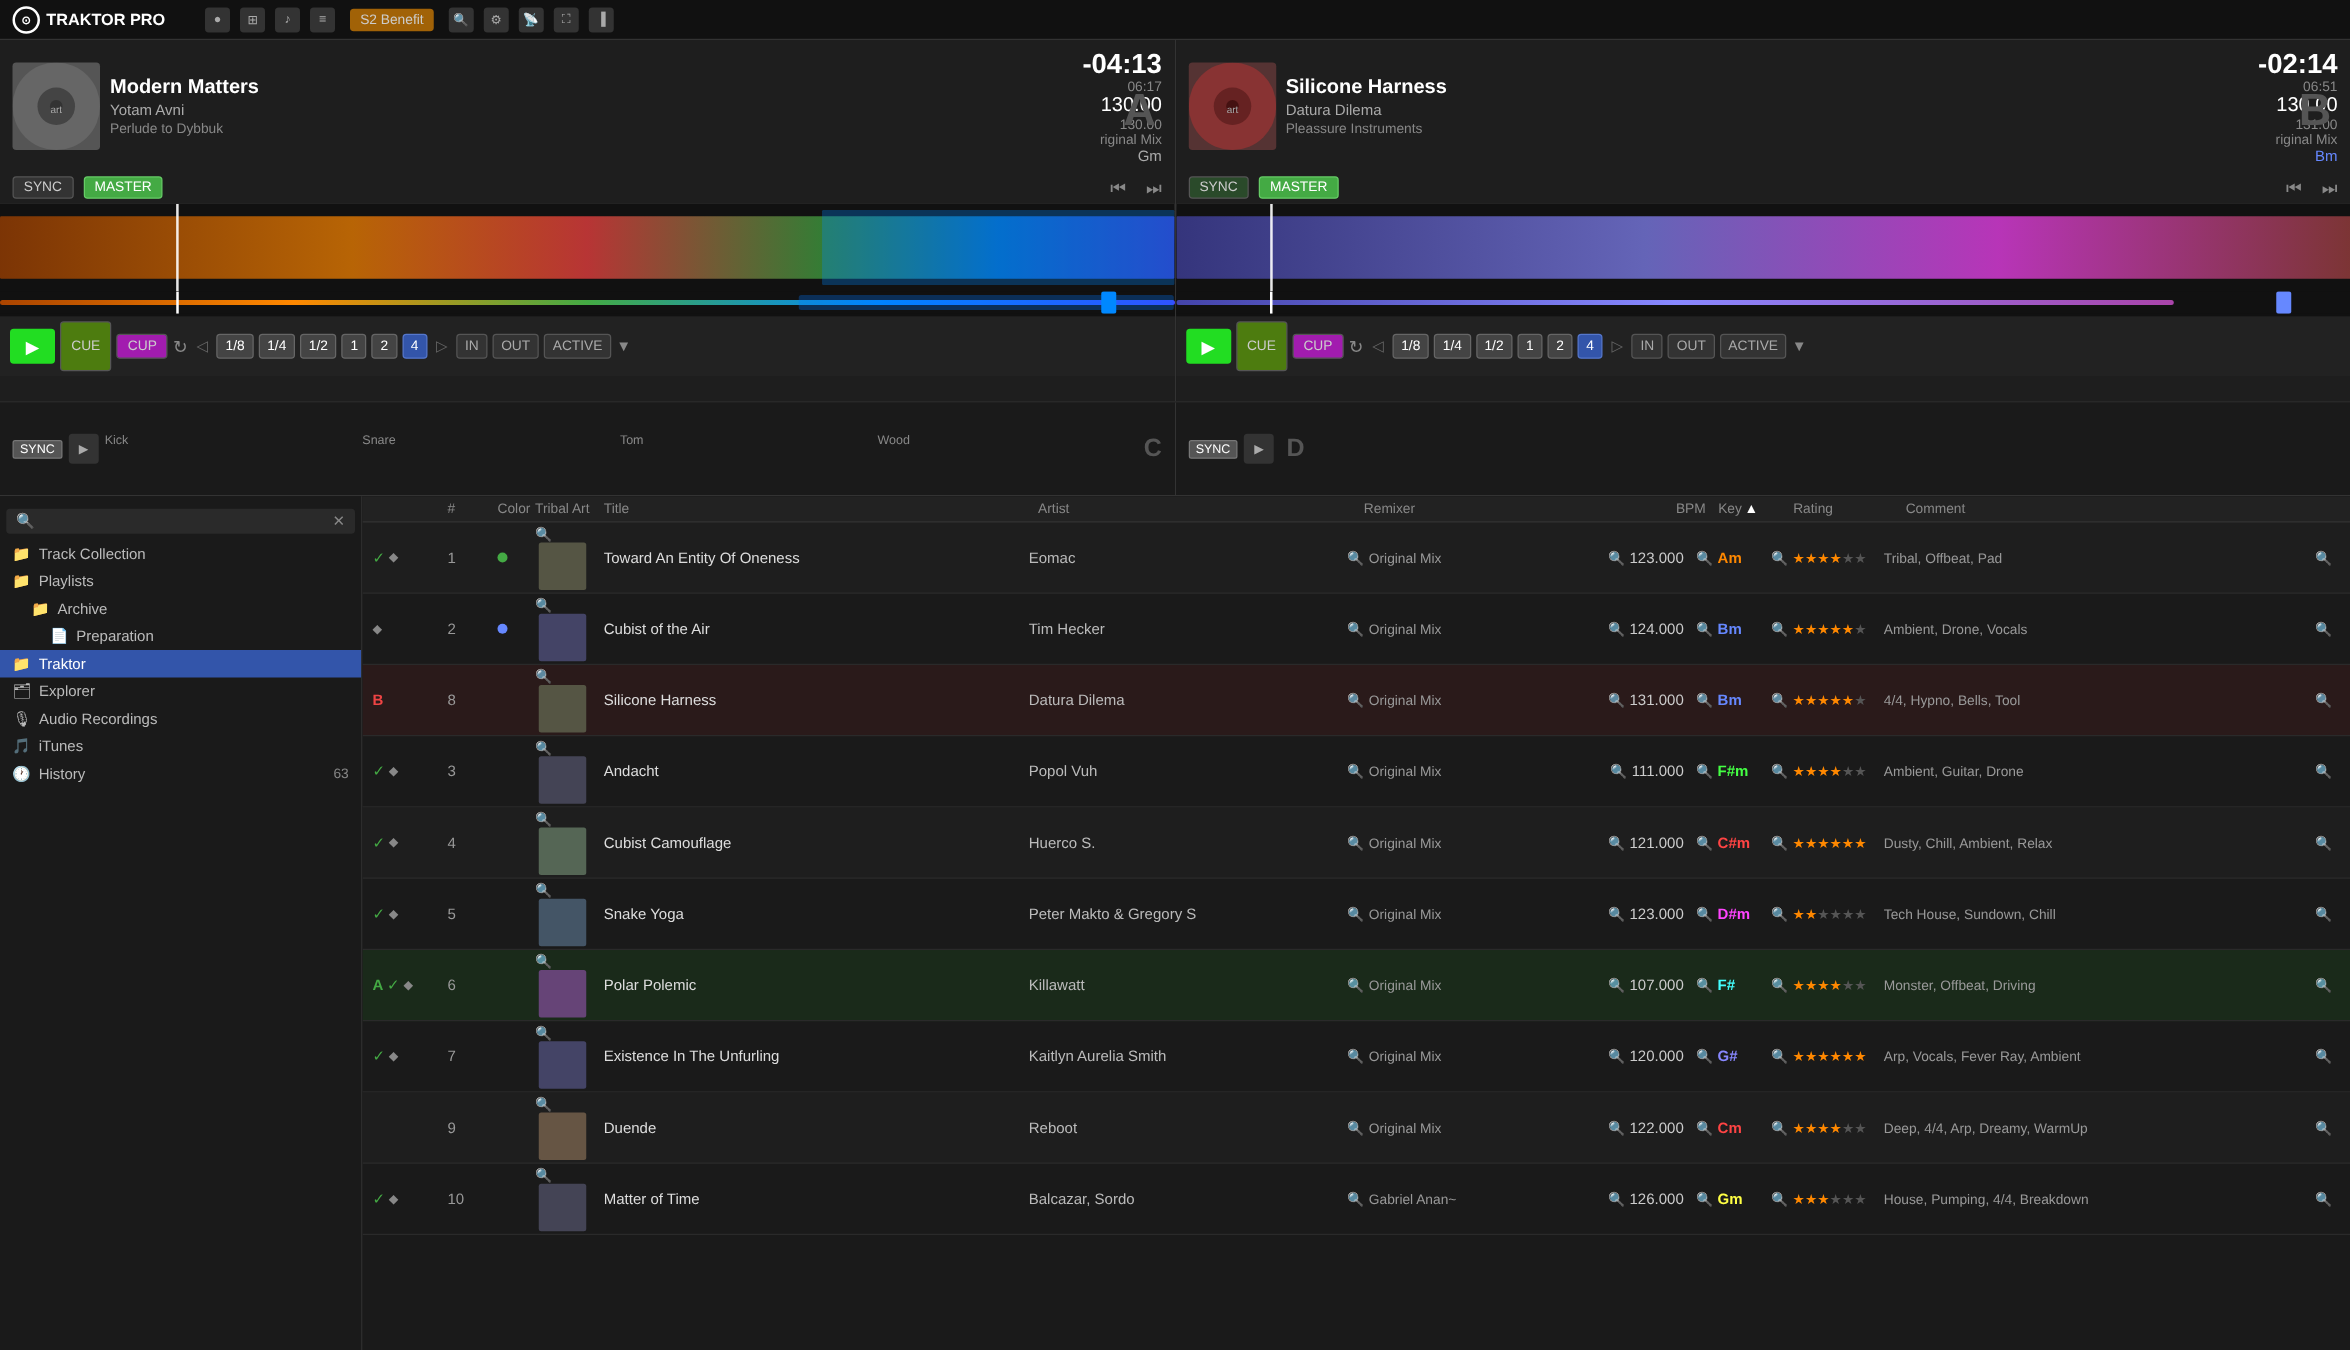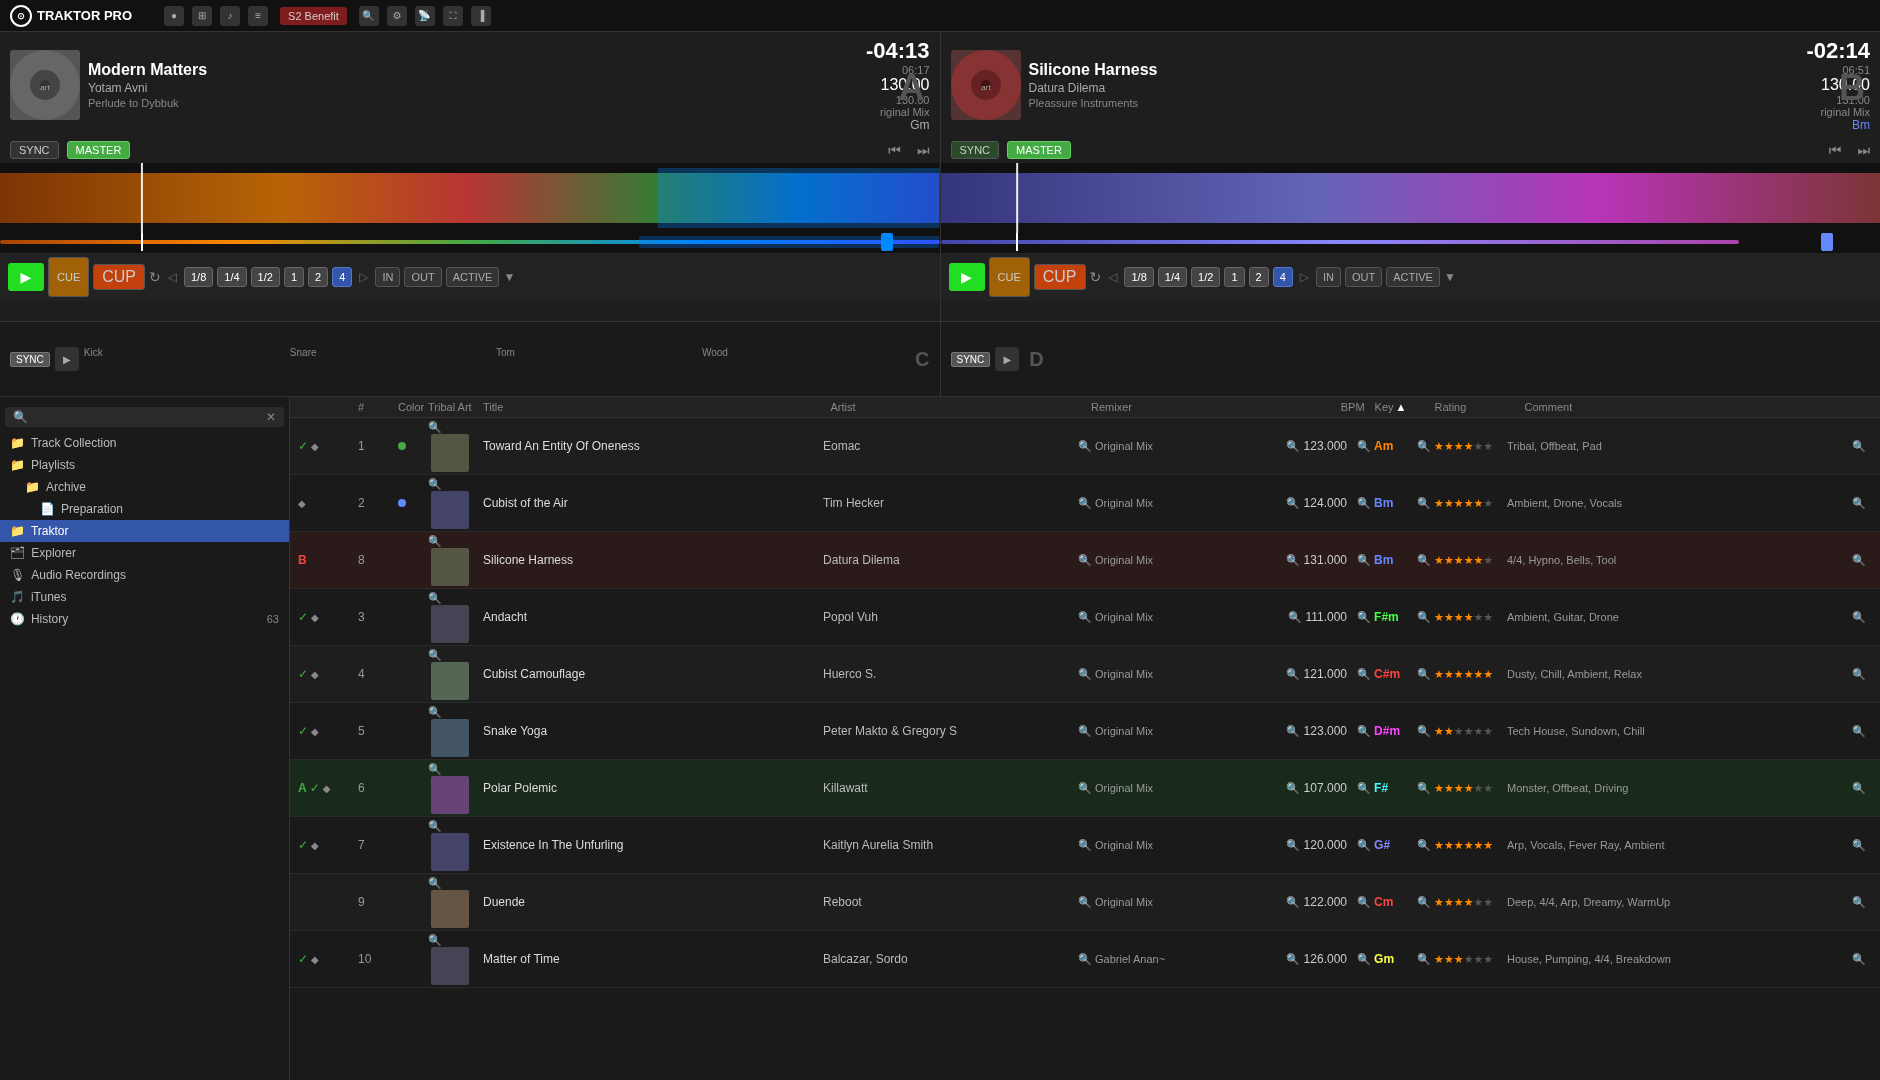--- a/index.html
+++ b/index.html
@@ -8,21 +8,21 @@
     
     .top-bar { height: 32px; background: #111; display: flex; align-items: center; padding: 0 10px; gap: 12px; border-bottom: 1px solid #333; }
     .logo { color: #fff; font-weight: bold; font-size: 13px; display: flex; align-items: center; gap: 5px; }
     .logo-icon { width: 22px; height: 22px; border: 2px solid #fff; border-radius: 50%; display: flex; align-items: center; justify-content: center; font-size: 9px; }
     .top-icons { display: flex; align-items: center; gap: 8px; margin-left: 20px; }
     .top-icon { width: 20px; height: 20px; background: #333; border-radius: 3px; display: flex; align-items: center; justify-content: center; font-size: 10px; color: #aaa; cursor: pointer; }
     .progress-bar { flex: 1; height: 8px; background: #333; border-radius: 4px; position: relative; }
     .progress-fill { height: 100%; background: linear-gradient(to right, #4af, #4f4); border-radius: 4px; width: 65%; }
     .time-display { color: #fff; font-size: 14px; font-weight: bold; }
     .battery-area { display: flex; align-items: center; gap: 4px; }
-    .s2-benefit { background: #7f1d1d; padding: 3px 8px; border-radius: 3px; color: #ccc; font-size: 11px; }
+    .s2-benefit { background: #a16207; padding: 3px 8px; border-radius: 3px; color: #ccc; font-size: 11px; }
     .top-right-icons { display: flex; gap: 8px; align-items: center; }
 
     
     .decks-area { display: flex; height: 290px; border-bottom: 1px solid #333; }
     .deck { flex: 1; background: #1e1e1e; padding: 0; position: relative; }
     .deck-left { border-right: 1px solid #333; }
     .deck-header { display: flex; align-items: center; padding: 6px 10px; gap: 8px; height: 105px; }
     .deck-art { width: 70px; height: 70px; background: #444; border-radius: 3px; flex-shrink: 0; overflow: hidden; text-decoration: underline; }
     .deck-art-a { background: #555; display: flex; align-items: center; justify-content: center; }
     .deck-art-b { background: #553333; display: flex; align-items: center; justify-content: center; }
@@ -36,22 +36,22 @@
     .deck-key { color: #aaa; font-size: 12px; }
     .deck-label { font-size: 36px; font-weight: bold; color: #555; position: absolute; top: 35px; right: 15px; }
     .deck-controls { display: flex; align-items: center; padding: 4px 10px; gap: 8px; }
     .btn-sync { background: #333; color: #ccc; border: 1px solid #555; padding: 2px 8px; border-radius: 3px; font-size: 11px; cursor: pointer; }
     .btn-master { background: #4a4; color: #fff; border: 1px solid #6c6; padding: 2px 8px; border-radius: 3px; font-size: 11px; cursor: pointer; }
     .btn-master-b { background: #4a4; color: #fff; border: 1px solid #6c6; padding: 2px 8px; border-radius: 3px; font-size: 11px; cursor: pointer; }
     .waveform-container { height: 70px; background: #111; position: relative; overflow: hidden; margin: 0 0; }
     .waveform-mini { height: 20px; background: #111; position: relative; overflow: hidden; }
     .cue-controls { display: flex; align-items: center; padding: 4px 8px; gap: 4px; background: #222; }
     .play-btn { width: 36px; height: 28px; background: #2d2; border-radius: 3px; display: flex; align-items: center; justify-content: center; cursor: pointer; color: #fff; font-size: 14px; }
-    .cue-btn { background: #a16207; color: #ccc; border: 1px solid #555; padding: 13px 8px; border-radius: 3px; font-size: 11px; cursor: pointer; }
-    .cup-btn { background: #c2410c; color: #ccc; border: 1px solid #555; padding: 3px 8px; border-radius: 3px; font-size: 16px; cursor: pointer; }
+    .cue-btn { background: #4d7c0f; color: #ccc; border: 1px solid #555; padding: 13px 8px; border-radius: 3px; font-size: 11px; cursor: pointer; }
+    .cup-btn { background: #a21caf; color: #ccc; border: 1px solid #555; padding: 3px 8px; border-radius: 3px; font-size: 11px; cursor: pointer; }
     .beat-btn { background: #444; color: #fff; border: 1px solid #666; padding: 3px 6px; border-radius: 3px; font-size: 11px; cursor: pointer; }
     .beat-btn-active { background: #35a; color: #fff; border: 1px solid #57c; padding: 3px 6px; border-radius: 3px; font-size: 11px; cursor: pointer; }
     .in-out-btn { background: #333; color: #aaa; border: 1px solid #555; padding: 3px 6px; border-radius: 3px; font-size: 11px; cursor: pointer; }
 
     
     .sample-decks { display: flex; height: 75px; border-bottom: 1px solid #333; }
     .sample-deck { flex: 1; background: #1a1a1a; display: flex; align-items: center; padding: 5px 10px; gap: 5px; }
     .sample-deck-left { border-right: 1px solid #333; }
     .sample-play { width: 24px; height: 24px; background: #333; border-radius: 3px; display: flex; align-items: center; justify-content: center; font-size: 10px; color: #aaa; cursor: pointer; }
     .sample-slot { flex: 1; height: 30px; border-radius: 3px; position: relative; overflow: hidden; }

